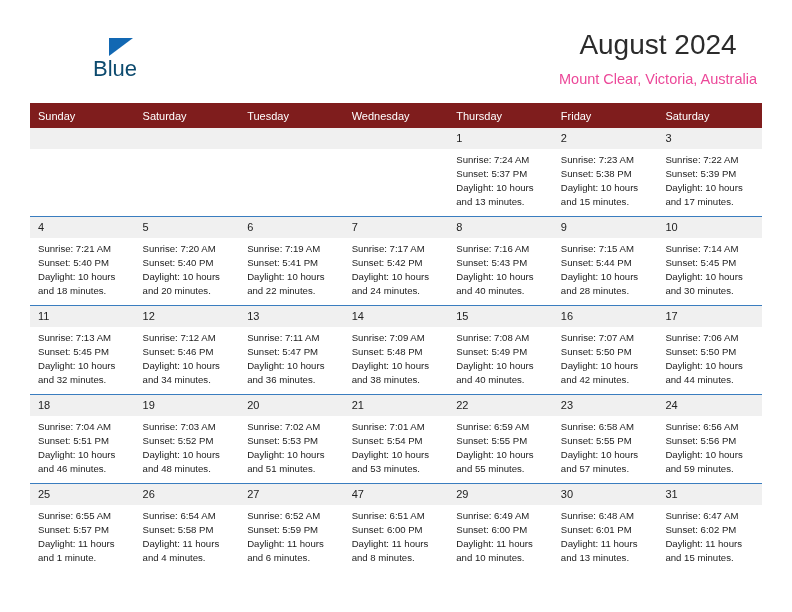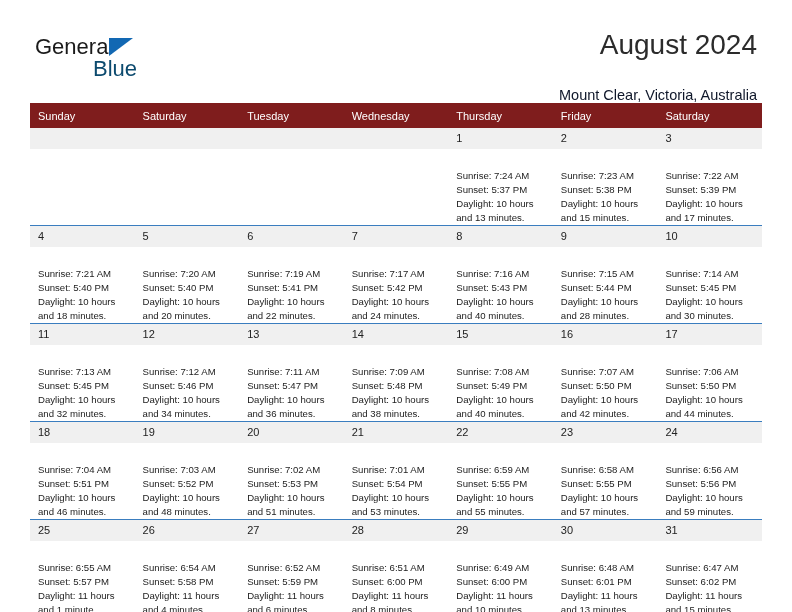--- a/index.html
+++ b/index.html
@@ -61,34 +61,34 @@
     top: 22px;
     font-size: 22px;
     color: #0c4a6e;
     line-height: 26px;
   }
 
   .title-block {
     position: absolute;
     right: 0;
     top: 0;
-    text-align: right;
+    text-align: center;
   }
   .month-title {
     font-size: 28px;
     font-weight: normal;
     color: #2b2b2b;
     line-height: 34px;
     white-space: nowrap;
   }
   .location-title {
     font-size: 14.5px;
-    color: #0f172a;
+    color: #ec4899;
     line-height: 22px;
-    margin-top: 22px;
+    margin-top: 6px;
     white-space: nowrap;
   }
 
   
   .calendar {
     position: absolute;
     left: 30px;
     top: 103px;
     width: 732px;
     border-collapse: collapse;
@@ -119,41 +119,40 @@
   .daynum {
     display: block;
     background: #f0f0f0;
     font-size: 11px;
     color: #222222;
     padding: 4px 0 4px 8px;
     height: 13px;
     line-height: 13px;
   }
   .cell-body {
-    padding: 20px 6px 0 8px;
+    padding: 4px 6px 0 8px;
   }
   .cell-line {
     font-size: 9.6px;
     line-height: 14px;
     color: #1c1c1c;
     white-space: nowrap;
   }
   .cell-empty .daynum {
     color: transparent;
   }
 </style>
 </head>
 <body>
 
 <div class="page">
 
   <div class="header">
 
     <div class="brand">
-      <span class="brand-general">General</span>
       <span class="brand-triangle"></span>
       <span class="brand-blue">Blue</span>
     </div>
 
     <div class="title-block">
       <div class="month-title">August 2024</div>
       <div class="location-title">Mount Clear, Victoria, Australia</div>
     </div>
 
   </div>
@@ -429,21 +428,21 @@
           <td>
             <span class="daynum">27</span>
             <div class="cell-body">
               <div class="cell-line">Sunrise: 6:52 AM</div>
               <div class="cell-line">Sunset: 5:59 PM</div>
               <div class="cell-line">Daylight: 11 hours</div>
               <div class="cell-line">and 6 minutes.</div>
             </div>
           </td>
           <td>
-            <span class="daynum">28</span>
+            <span class="daynum">47</span>
             <div class="cell-body">
               <div class="cell-line">Sunrise: 6:51 AM</div>
               <div class="cell-line">Sunset: 6:00 PM</div>
               <div class="cell-line">Daylight: 11 hours</div>
               <div class="cell-line">and 8 minutes.</div>
             </div>
           </td>
           <td>
             <span class="daynum">29</span>
             <div class="cell-body">

